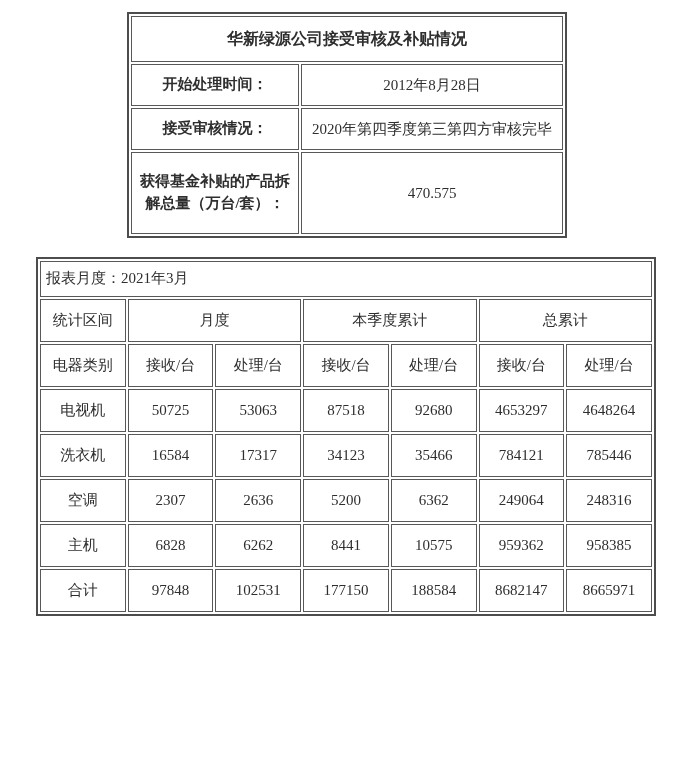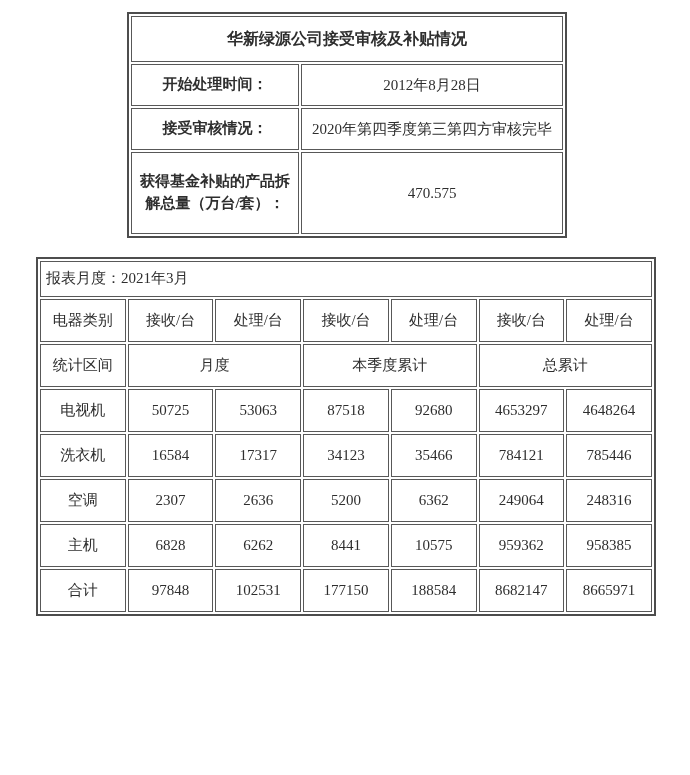--- a/index.html
+++ b/index.html
@@ -100,33 +100,33 @@
         <col>
         <col>
         <col>
         <col>
     </colgroup>
     <tbody>
       <tr>
         <td colspan="7" class="period-cell">报表月度：2021年3月</td>
       </tr>
       <tr>
+        <td>统计区间</td>
+        <td colspan="2">月度</td>
+        <td colspan="2">本季度累计</td>
+        <td colspan="2">总累计</td>
+      </tr>
+      <tr>
         <td>电器类别</td>
         <td>接收/台</td>
         <td>处理/台</td>
         <td>接收/台</td>
         <td>处理/台</td>
         <td>接收/台</td>
         <td>处理/台</td>
-      </tr>
-      <tr>
-        <td>统计区间</td>
-        <td colspan="2">月度</td>
-        <td colspan="2">本季度累计</td>
-        <td colspan="2">总累计</td>
       </tr>
 
       <tr>
         <td>电视机</td>
         <td>50725</td>
         <td>53063</td>
         <td>87518</td>
         <td>92680</td>
         <td>4653297</td>
         <td>4648264</td>

